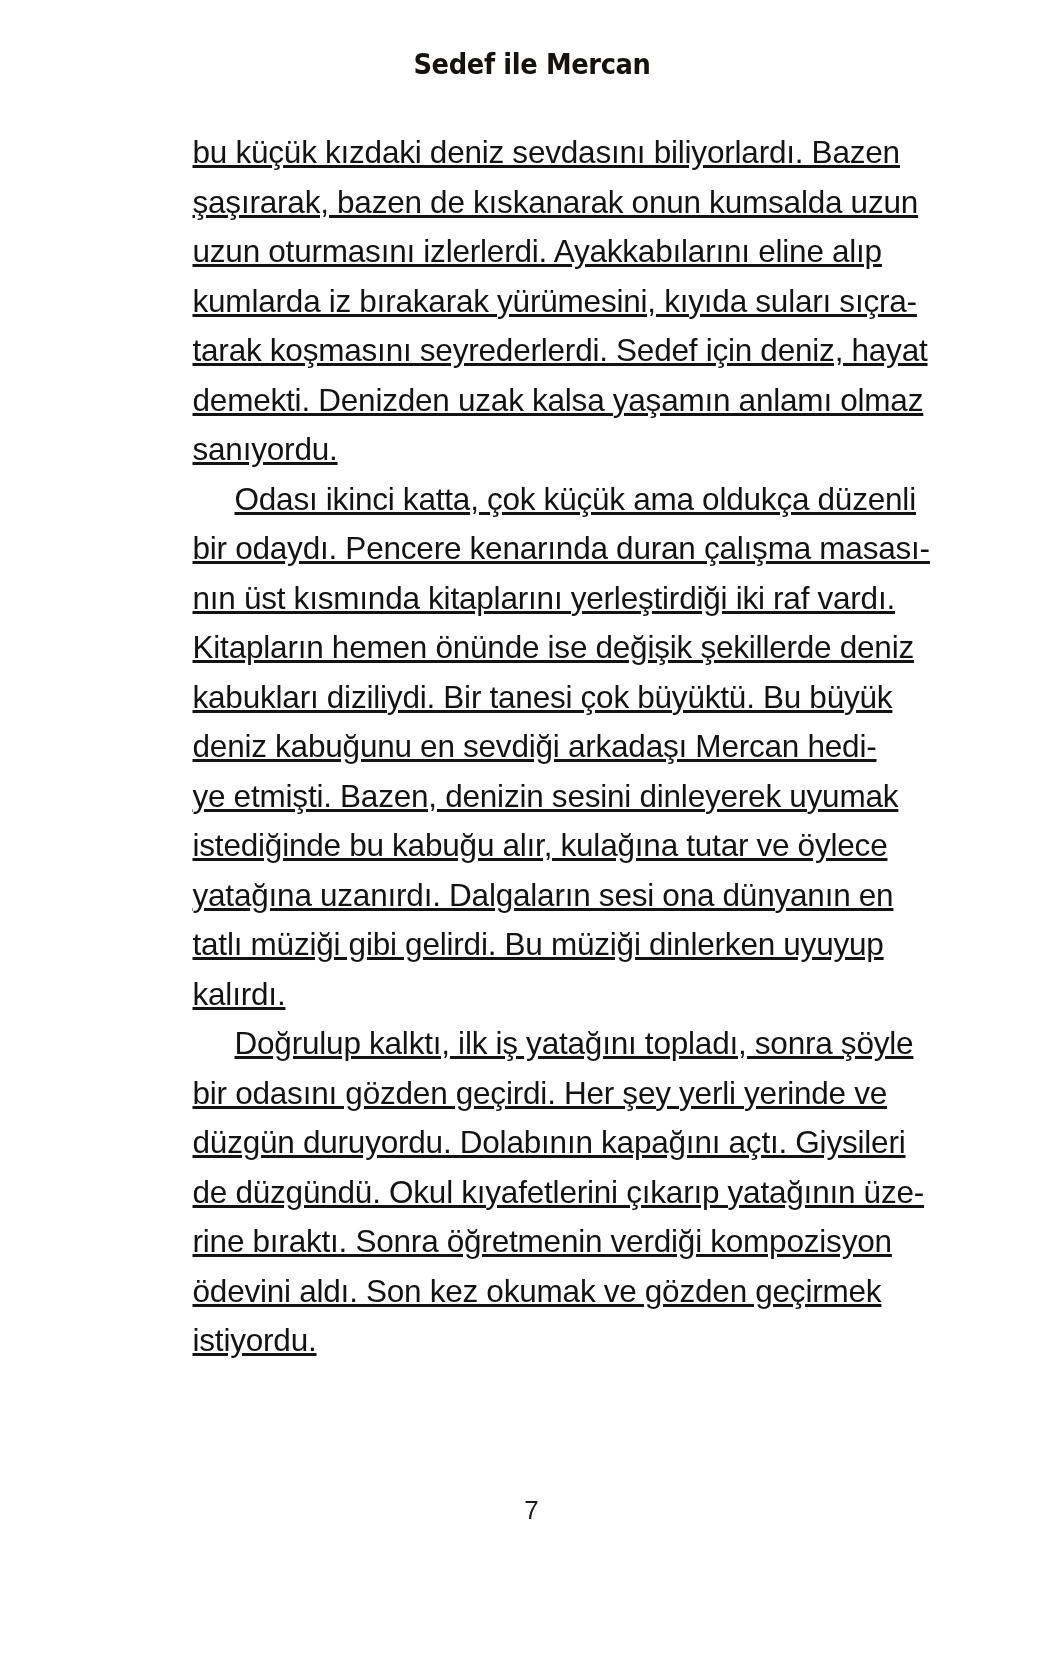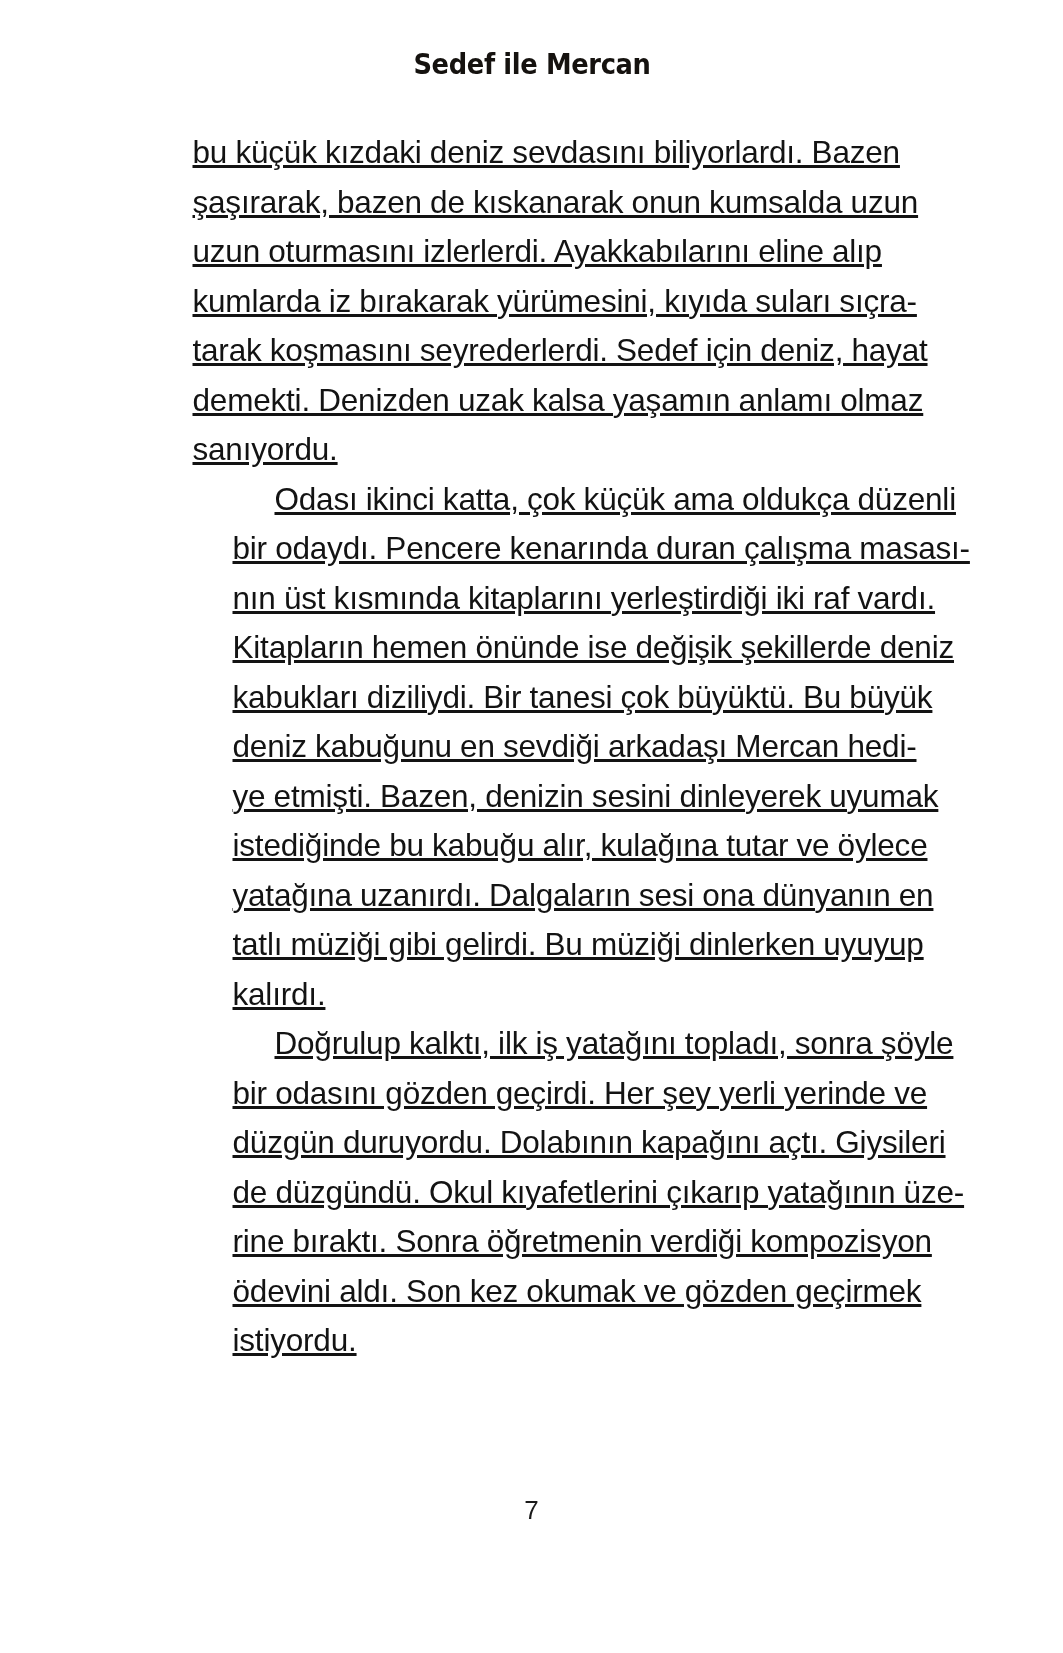--- a/index.html
+++ b/index.html
@@ -49,21 +49,20 @@
     font-size: 31.5px;
     line-height: 49.5px;
     color: #131313;
     letter-spacing: -0.2px;
     word-spacing: -0.3px;
     white-space: pre-wrap;
   }
 
   .para + .para {
     margin-top: 0;
-    margin-left: 40px;
   }
 
   
   .line {
     display: block;
     height: 49.5px;
     white-space: pre;
     text-decoration: underline;
   }
 

